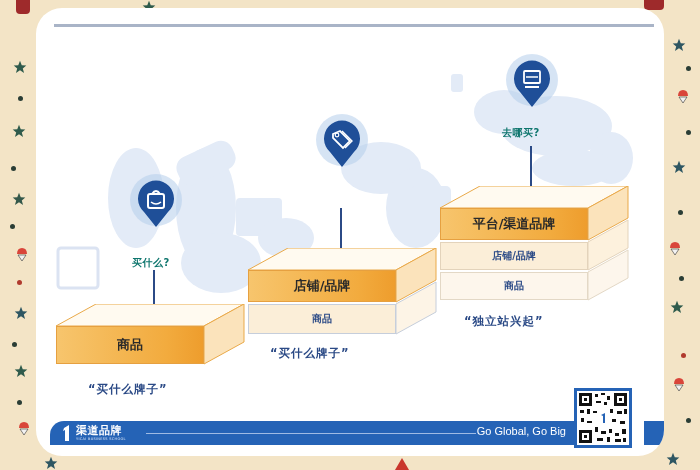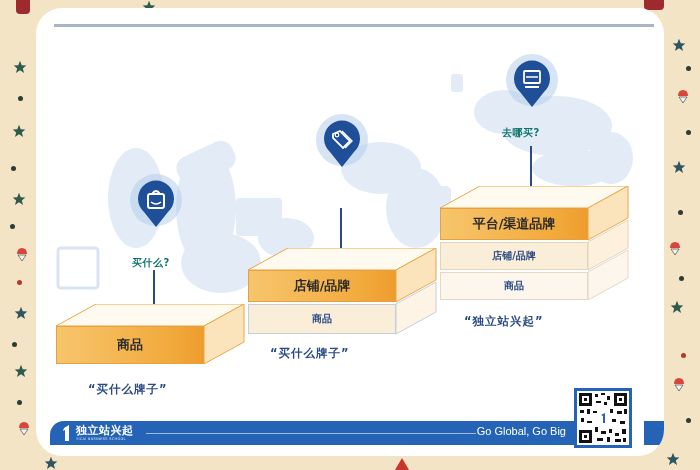--- a/index.html
+++ b/index.html
@@ -263,21 +263,21 @@
     <div class="face hot" style="left:0;top:22px;width:148px;height:32px">平台/渠道品牌</div>
     <div class="face pale" style="left:0;top:56px;width:148px;height:28px;border-color:#e3d3bb">店铺/品牌</div>
     <div class="face pale" style="left:0;top:86px;width:148px;height:28px;background:#fdf6ec;border-color:#e3d8c6">商品</div>
   </div>
   <div class="caption" style="left:428px;top:306px">“独立站兴起”</div>
 
   <div class="footer-bar">
     <svg class="logo-mark" viewBox="0 0 9 16">
       <path d="M2 3 L7 0 L7 16 L3 16 L3 5 L1 6 Z" fill="#ffffff"></path>
     </svg>
-    <div class="logo-cn">独立站兴起</div>
+    <div class="logo-cn">渠道品牌</div>
     <div class="logo-en">YICAI BUSINESS SCHOOL</div>
     <div class="footer-line"></div>
     <div class="slogan">Go Global, Go Big</div>
   </div>
   <div class="footer-bar-right"></div>
 
   <div class="qr">
     <svg class="qr-inner" viewBox="0 0 52 54">
       <rect x="0" y="0" width="52" height="54" fill="#fff"></rect>
       <g fill="#111">

